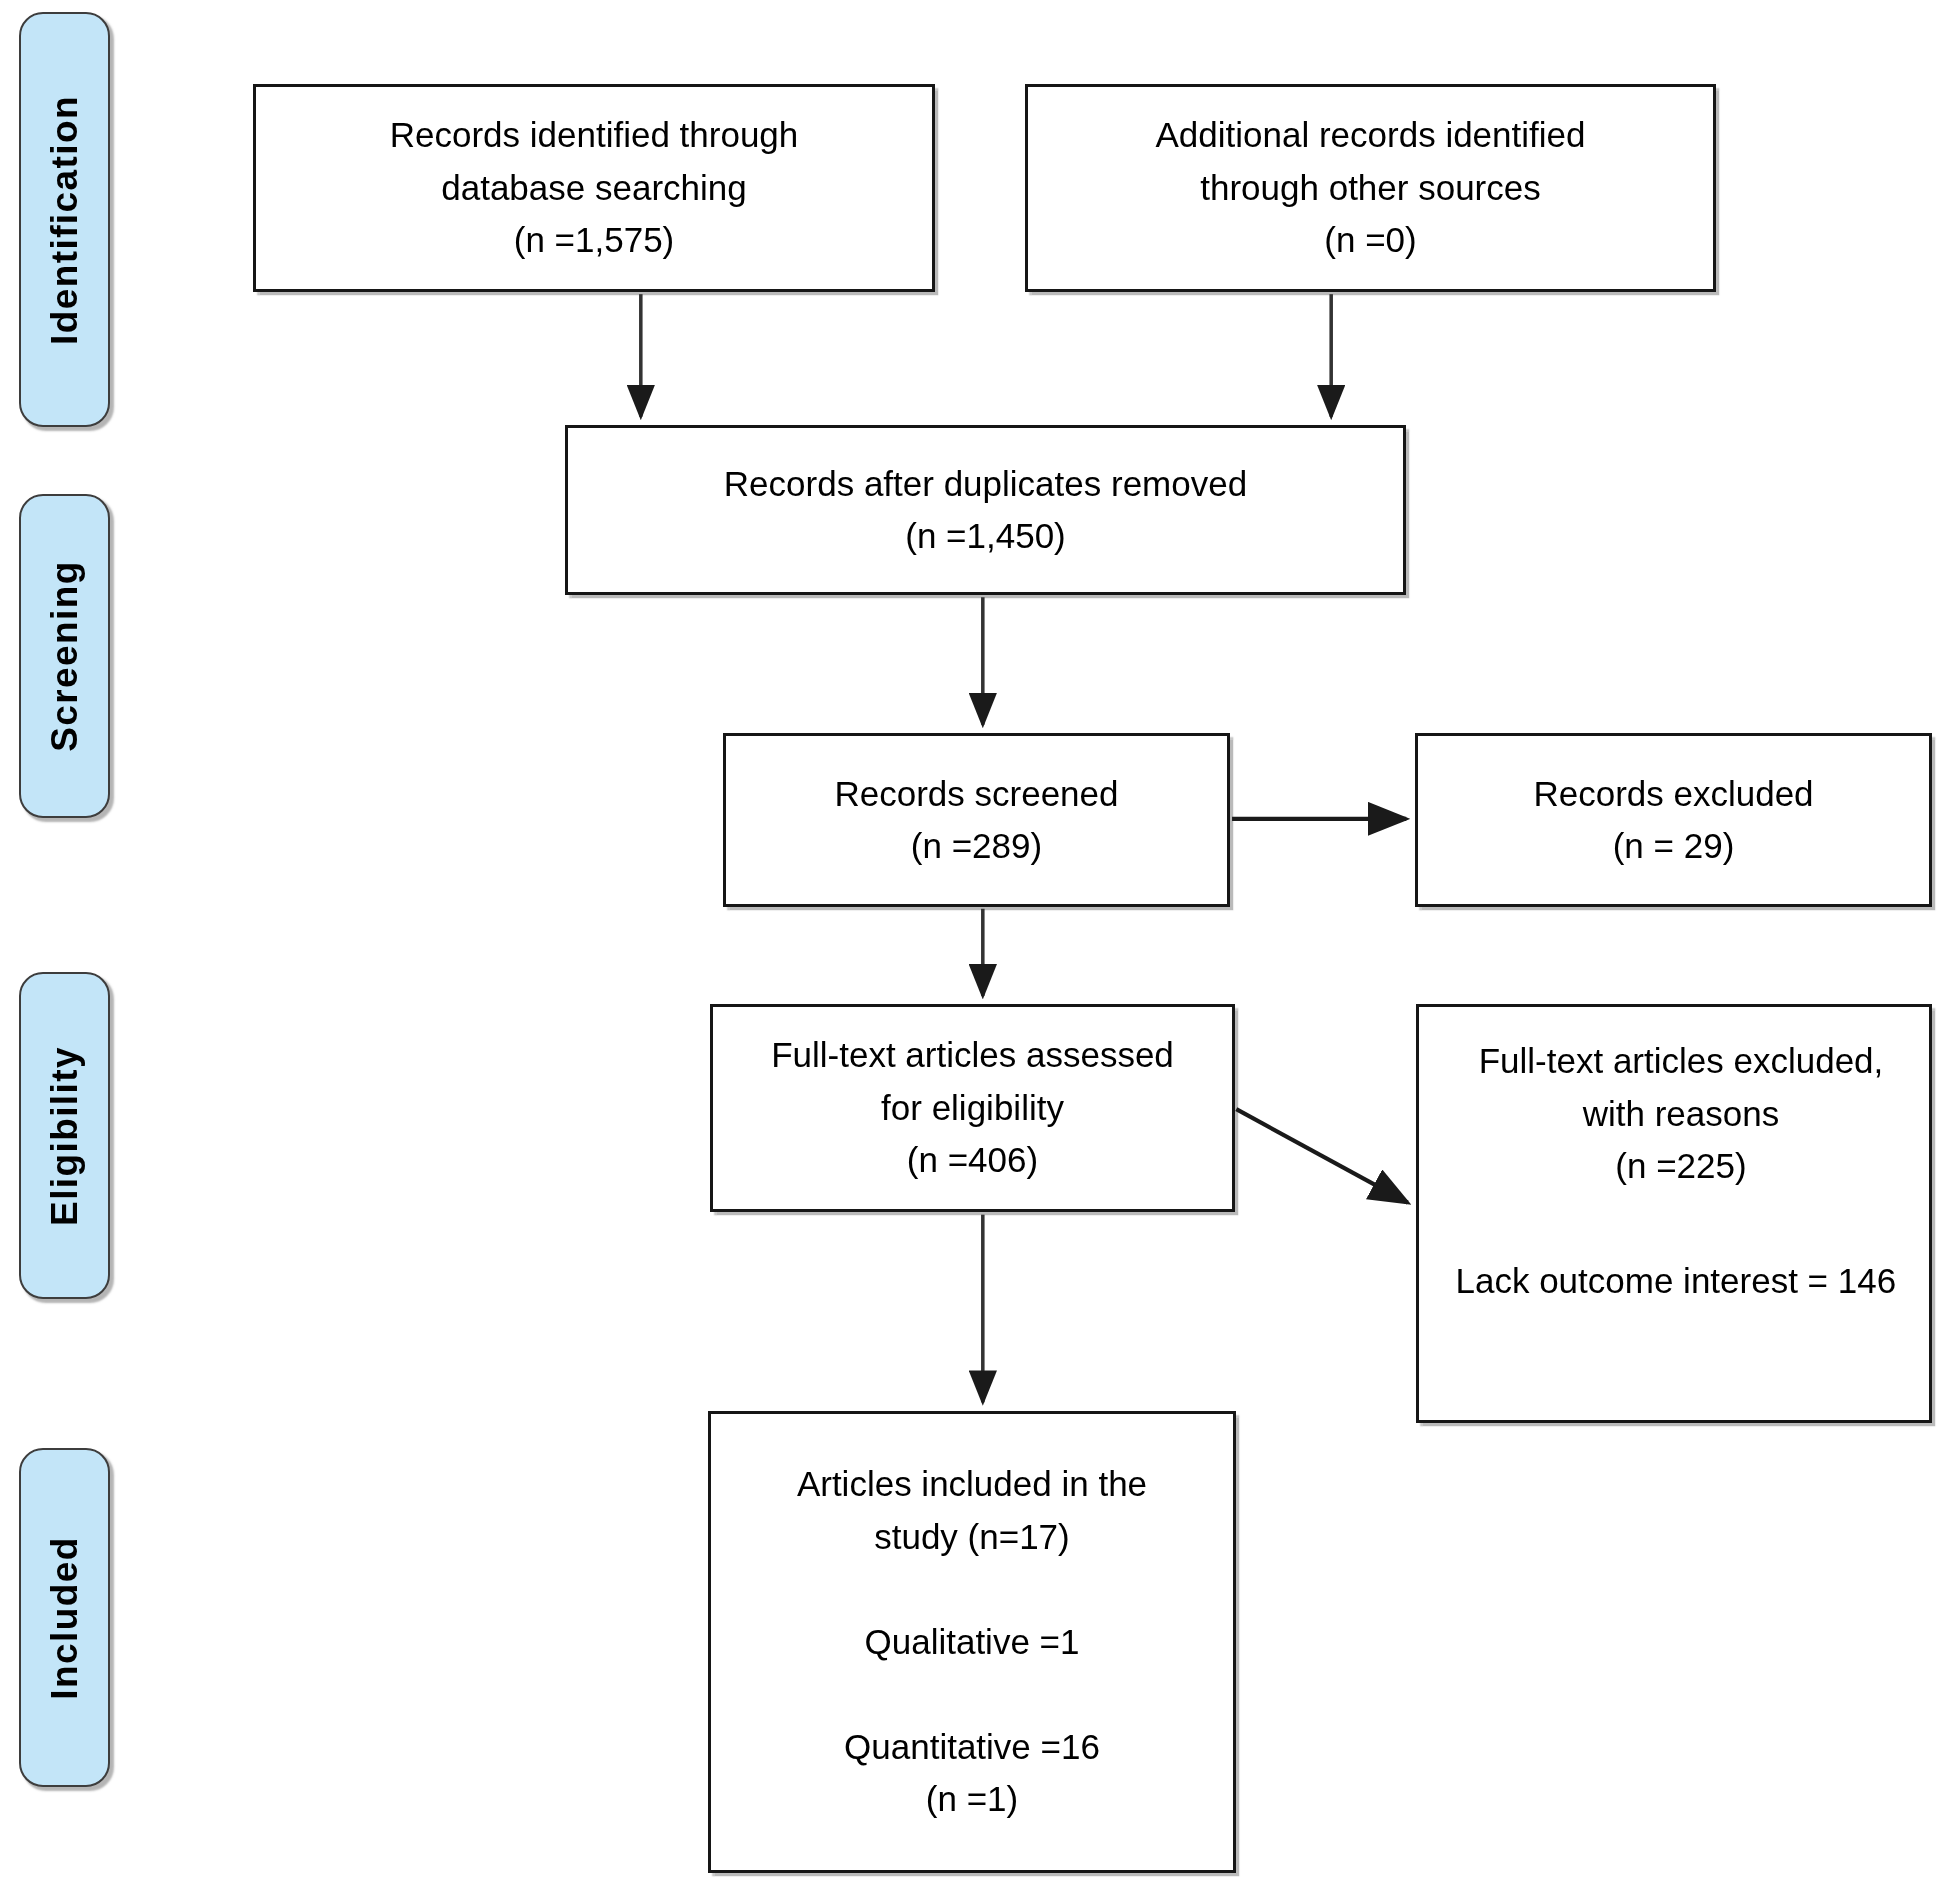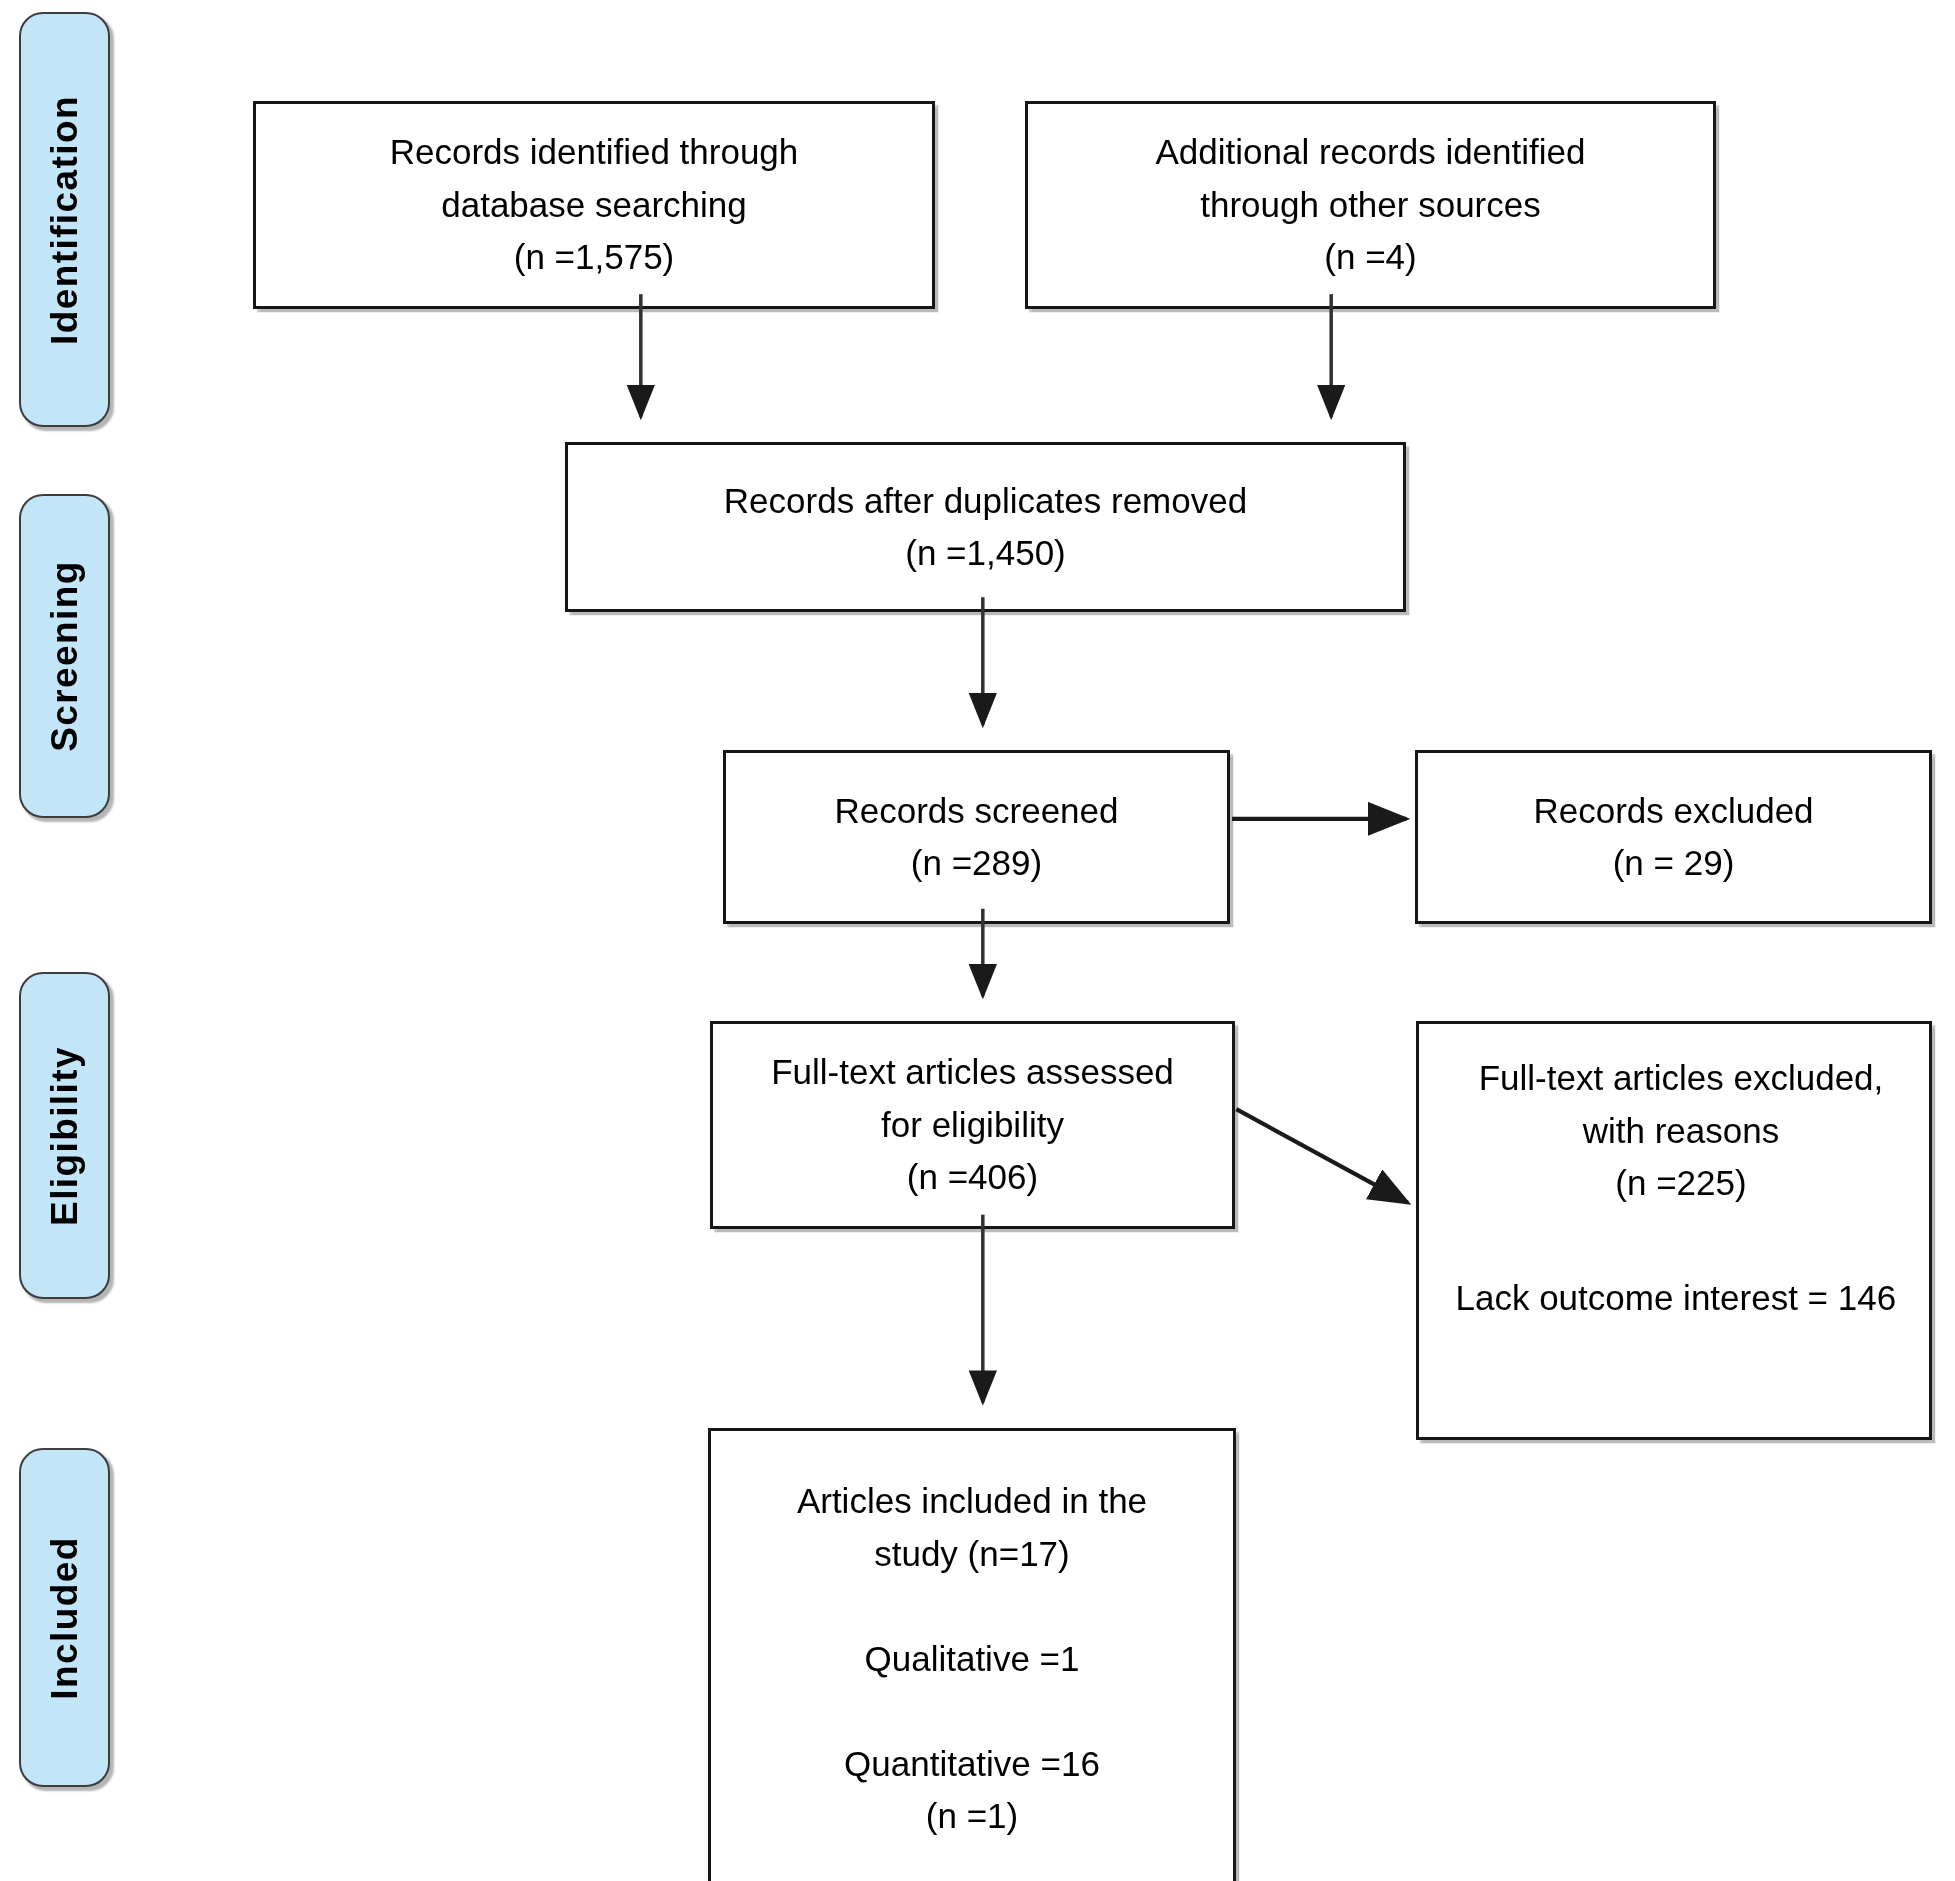--- a/index.html
+++ b/index.html
@@ -42,21 +42,20 @@
     background: #ffffff;
     border: 3.5px solid #161616;
     box-sizing: border-box;
     box-shadow: 3.5px 3.5px 1.4px rgba(130,130,130,0.55);
     display: flex;
     align-items: center;
     justify-content: center;
     text-align: center;
     font-size: 35px;
     line-height: 1.5;
-    margin-top: 17px;
   }
   .fbox .boxtext { white-space: pre-line; }
 
   
   .fbox.column {
     flex-direction: column;
     justify-content: flex-start;
     align-items: stretch;
     padding: 28px 14px 21px 28px;
   }
@@ -101,21 +100,21 @@
 
   <div class="fbox" style="left:253px; top:84px; width:682px; height:208px;">
     <div class="boxtext">Records identified through
 database searching
 (n =1,575)</div>
   </div>
 
   <div class="fbox" style="left:1025px; top:84px; width:691px; height:208px;">
     <div class="boxtext">Additional records identified
 through other sources
-(n =4)</div>
+(n =0)</div>
   </div>
 
   <div class="fbox" style="left:565px; top:425px; width:841px; height:170px;">
     <div class="boxtext">Records after duplicates removed
 (n =1,450)</div>
   </div>
 
   <div class="fbox" style="left:723px; top:733px; width:507px; height:174px;">
     <div class="boxtext">Records screened
 (n =289)</div>

